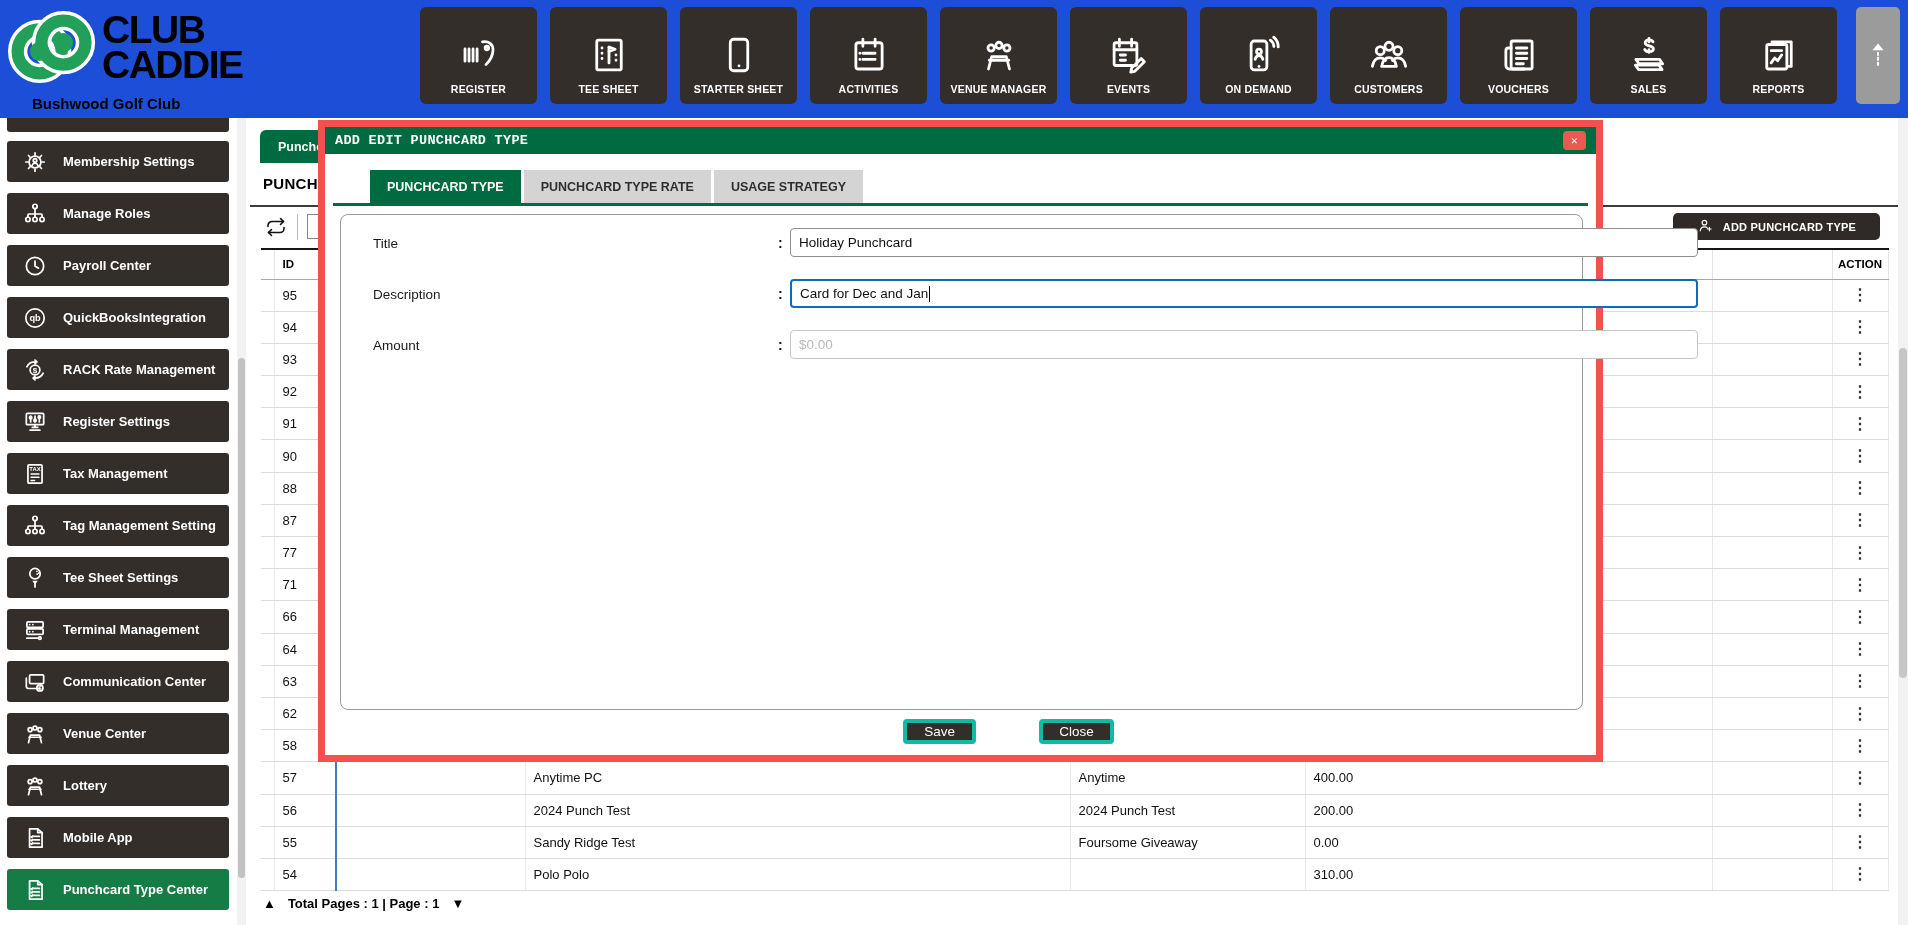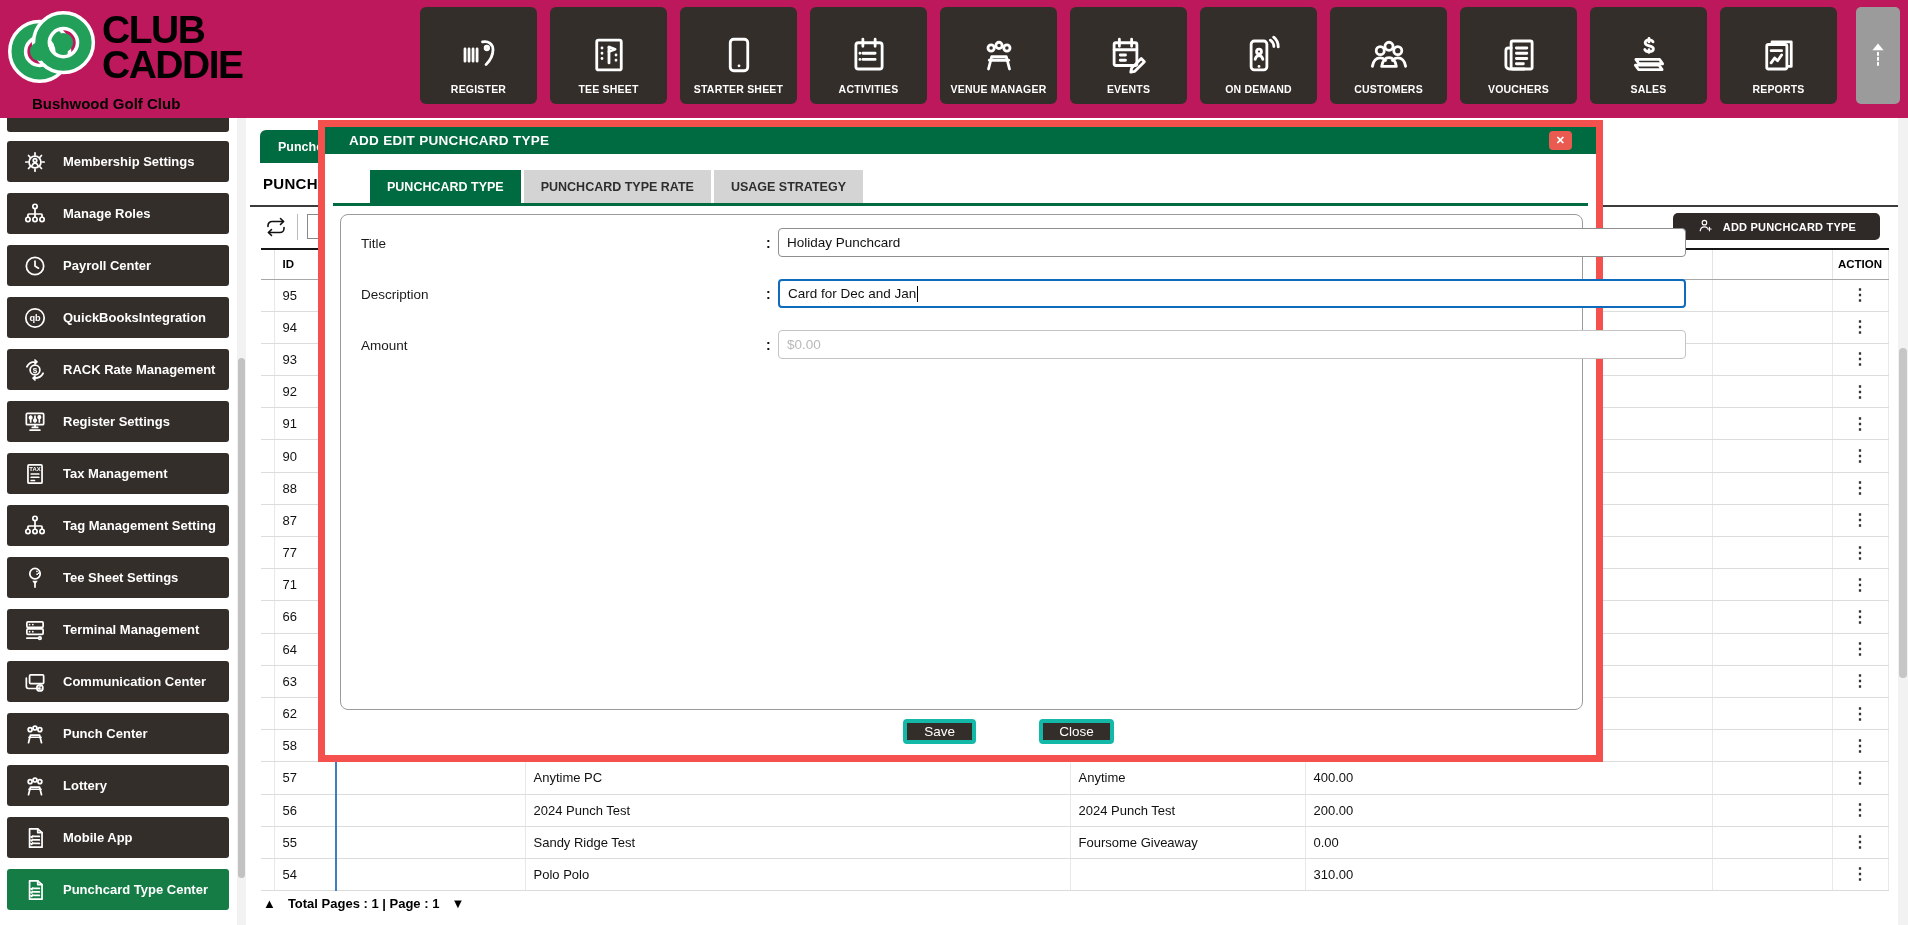--- a/index.html
+++ b/index.html
@@ -1,20 +1,20 @@
 <!DOCTYPE html>
 <html><head>
 <meta charset="utf-8">
 <style>
   html,body{margin:0;padding:0;background:#d3d3d3;}
   .root{position:relative;width:1908px;height:925px;overflow:hidden;background:#ffffff;
         font-family:"Liberation Sans",sans-serif;}
 
   
-  .top{position:absolute;left:0;top:0;width:1908px;height:118px;background:#be185d;}
+  .top{position:absolute;left:0;top:0;width:1908px;height:118px;background:#1d4ed8;}
   .logo{position:absolute;left:8px;top:6px;display:flex;align-items:center;gap:6px;}
   .logo svg{width:88px;height:82px;}
   .logo-text{font-weight:900;font-size:39px;line-height:.9;letter-spacing:-1.5px;color:#000;}
   .club-name{position:absolute;left:8px;top:95px;font-size:15px;font-weight:700;color:#000;margin-left:24px;}
 
   .topnav{position:absolute;left:420px;top:7px;display:flex;gap:13px;}
   .navbtn{width:117px;height:97px;background:#342e2b;border-radius:6px;color:#fff;display:flex;
           flex-direction:column;align-items:center;justify-content:flex-end;padding-bottom:9px;
           box-sizing:border-box;cursor:pointer;flex:none;}
   .navbtn .icon{height:56px;display:flex;align-items:center;}
@@ -69,31 +69,31 @@
               font-size:13px;font-weight:700;color:#000;}
   .pg-arrow{font-size:13px;cursor:pointer;}
 
   .main-scroll{position:absolute;left:1898px;top:118px;width:10px;height:807px;background:#f2f2f2;}
   .main-scroll .thumb{position:absolute;left:1px;top:230px;width:8px;height:330px;background:#c6c6c6;border-radius:4px;}
 
   
   .modal{position:absolute;left:318px;top:120px;width:1285px;height:642px;background:#fff;
          border:7px solid #f3504e;box-sizing:border-box;z-index:10;}
   .modal-header{height:27px;background:#006b40;color:#fff;display:flex;align-items:center;
-                padding:0 24px;font-size:13.5px;font-weight:700;letter-spacing:.3px;}
+                padding:0 10px;font-size:13.5px;font-weight:700;letter-spacing:.3px;font-family:Liberation Mono, monospace;}
   .modal-close{margin-left:auto;width:23px;height:19px;background:#eb5a50;border-radius:4px;color:#fff;
                font-size:11px;font-weight:700;display:flex;align-items:center;justify-content:center;cursor:pointer;}
   .modal-tabs{display:flex;margin:16px 8px 0 9px;gap:3px;padding-left:36px;}
   .mtab{background:#d4d4d4;color:#2e2e2e;font-size:12.5px;font-weight:700;padding:10px 17px 9px;
         cursor:pointer;white-space:nowrap;}
   .mtab.active{background:#006b40;color:#fff;}
   .modal-tabline{height:3px;background:#006b40;margin:0 8px;}
   .modal-fieldset{margin:8px 13px 0 15px;height:496px;border:1px solid #9b9b9b;border-radius:8px;
                   position:relative;box-sizing:border-box;}
-  .frow{position:absolute;left:0;width:100%;height:29px;}
+  .frow{position:absolute;left:12px;width:100%;height:29px;}
   .frow.r1{top:13px}.frow.r2{top:64px}.frow.r3{top:115px}
   .flabel{position:absolute;left:20px;top:50%;transform:translateY(-50%);font-size:13.5px;color:#1a1a1a;}
   .fcolon{position:absolute;left:425px;top:50%;transform:translateY(-50%);font-size:14px;font-weight:700;color:#111;}
   .finput{position:absolute;left:437px;top:0;width:908px;height:29px;box-sizing:border-box;
           border:1px solid #8f8f8f;border-radius:4px;padding:0 8px;font-size:13.5px;
           font-family:inherit;color:#111;background:#fff;}
   .div-input{display:flex;align-items:center;border:2px solid #0f6cbd;}
   .caret{width:1px;height:16px;background:#000;margin-left:1px;flex:none;}
   .finput.dim{border:1px solid #c4c4c4;}
   .finput.dim::placeholder{color:#b9b9b9;}
@@ -377,21 +377,21 @@
       <div class="sbtn">
         <span class="icon">
           <svg viewBox="0 0 24 24" fill="none" stroke="currentColor" stroke-width="1.6" stroke-linecap="round" stroke-linejoin="round">
             <circle cx="7.5" cy="8" r="1.8"></circle>
             <circle cx="12" cy="6.5" r="1.8"></circle>
             <circle cx="16.5" cy="8" r="1.8"></circle>
             <path d="M6 20l1.8-7h8.4L18 20"></path>
             <path d="M6.5 15h11"></path>
           </svg>
         </span>
-        <span class="lbl">Punch Center</span>
+        <span class="lbl">Venue Center</span>
       </div>
       <div class="sbtn">
         <span class="icon">
           <svg viewBox="0 0 24 24" fill="none" stroke="currentColor" stroke-width="1.6" stroke-linecap="round" stroke-linejoin="round">
             <circle cx="7.5" cy="8" r="1.8"></circle>
             <circle cx="12" cy="6.5" r="1.8"></circle>
             <circle cx="16.5" cy="8" r="1.8"></circle>
             <path d="M6 20l1.8-7h8.4L18 20"></path>
             <path d="M6.5 15h11"></path>
           </svg>

